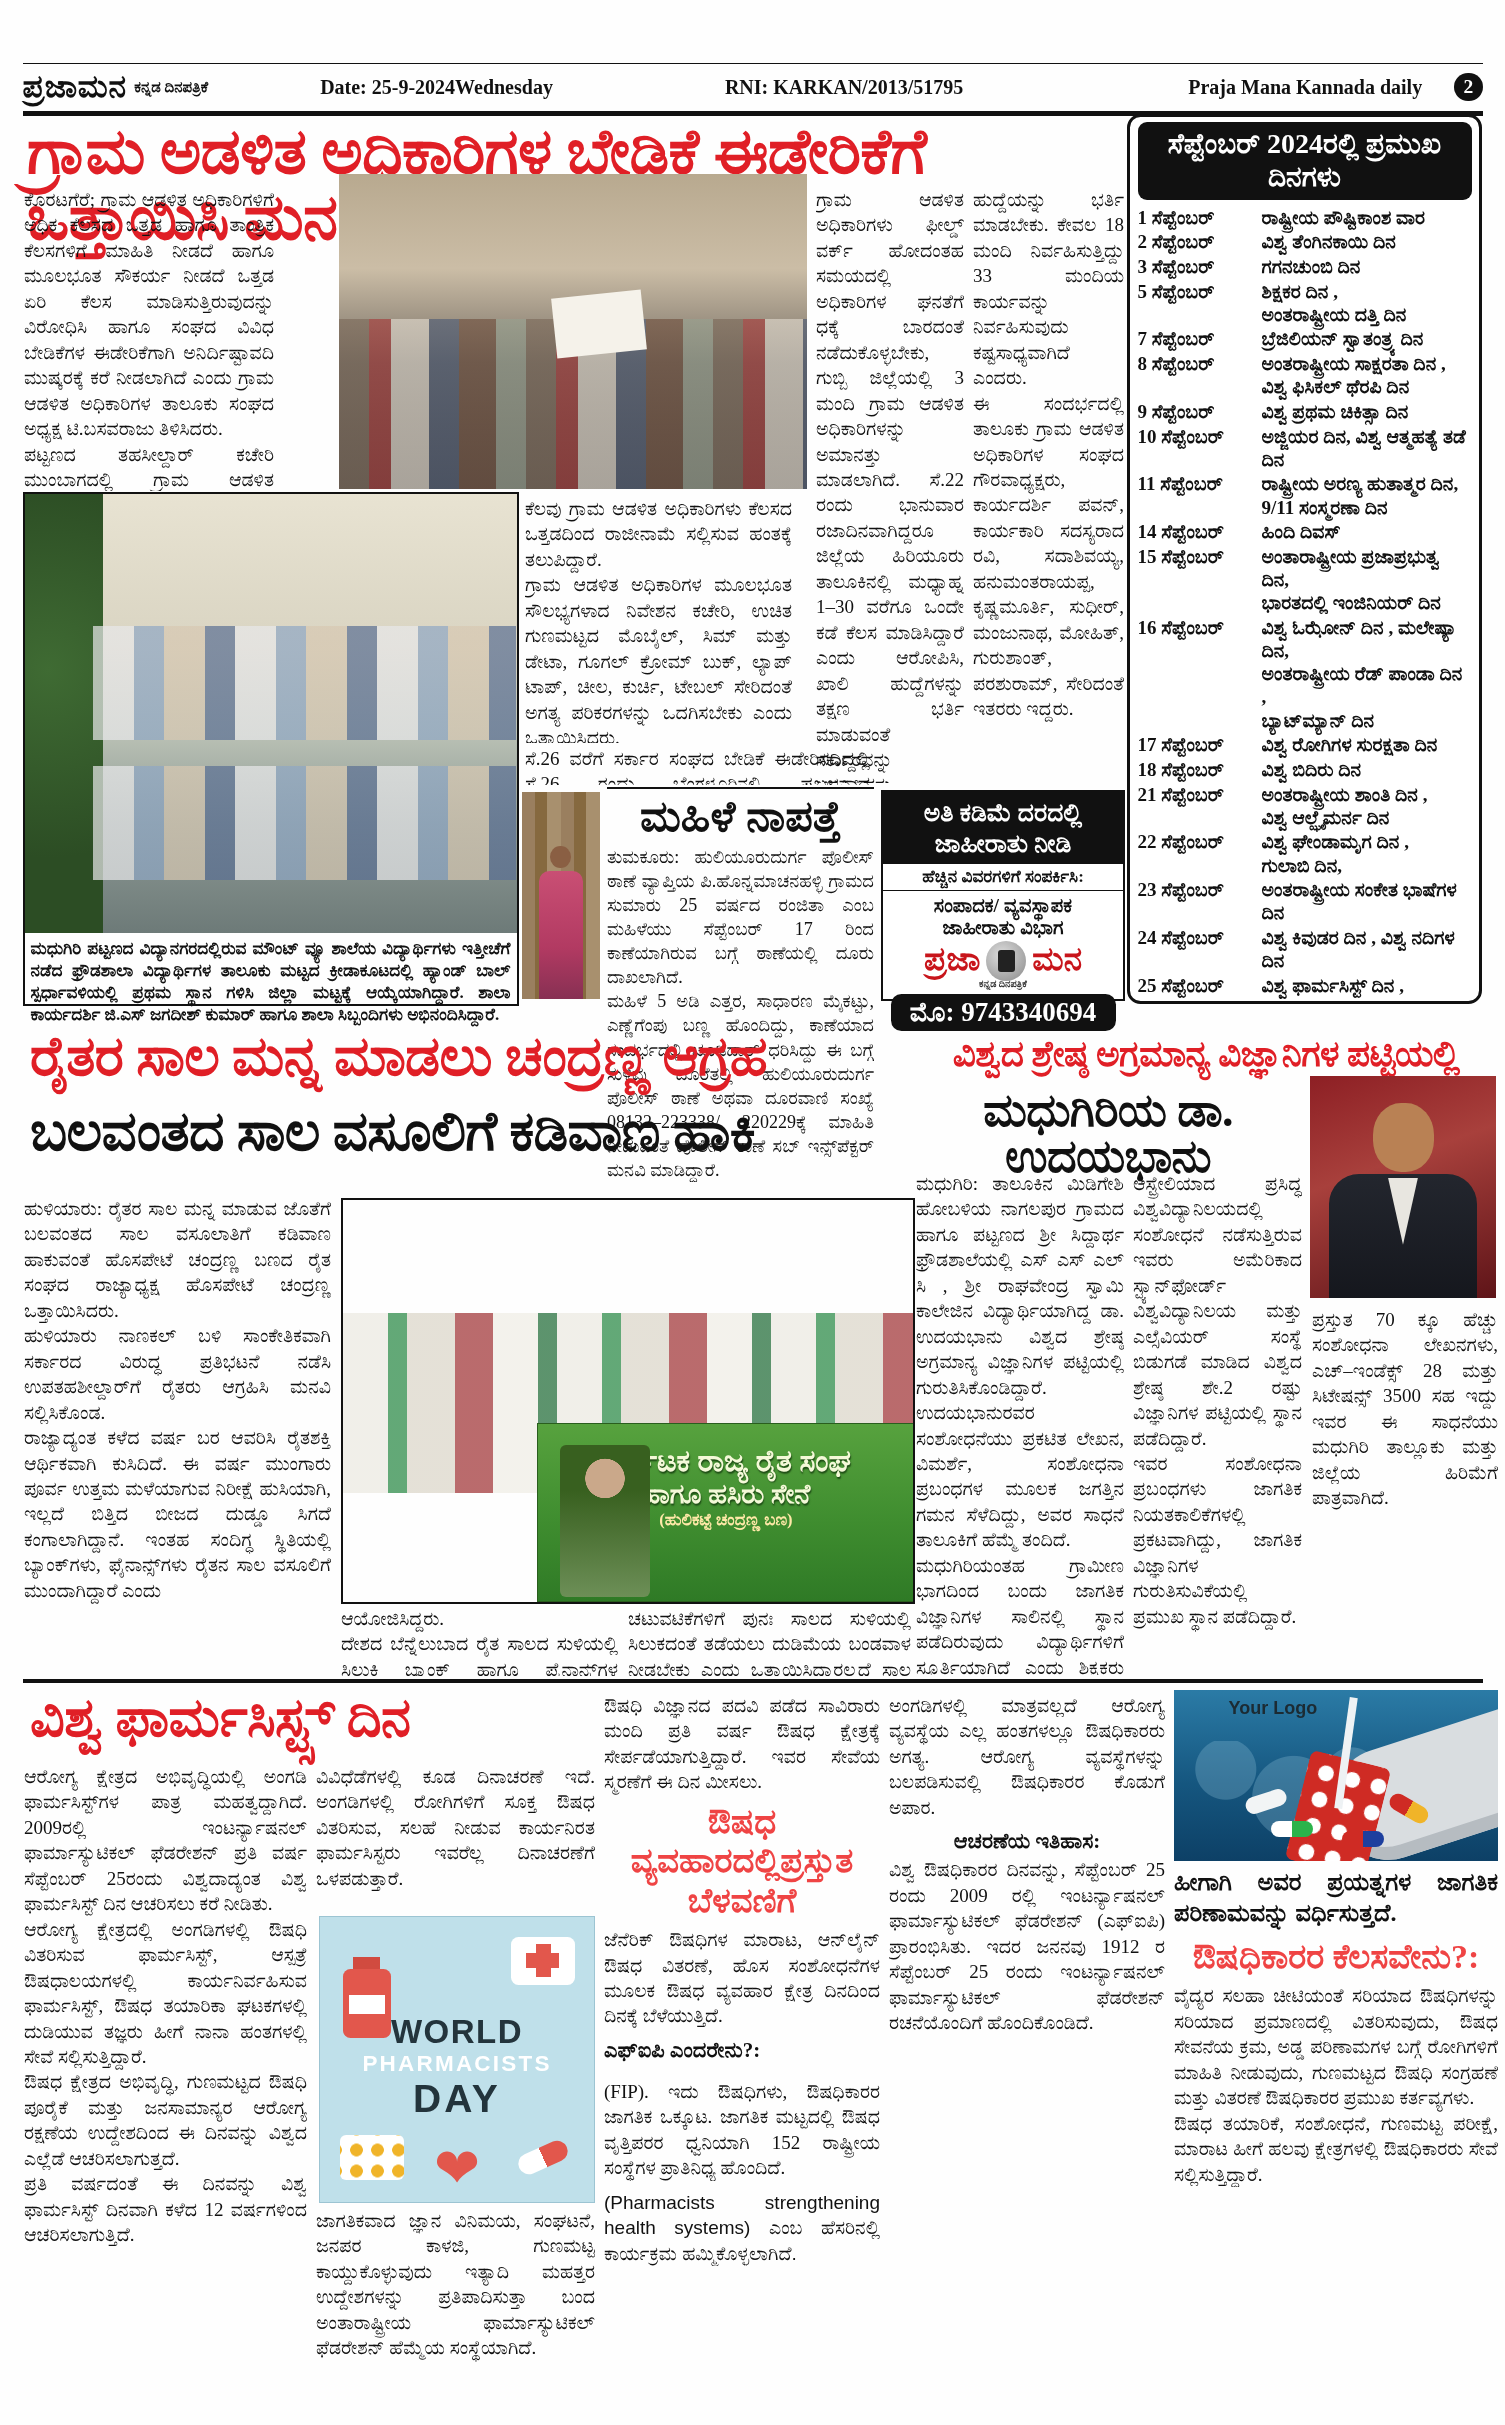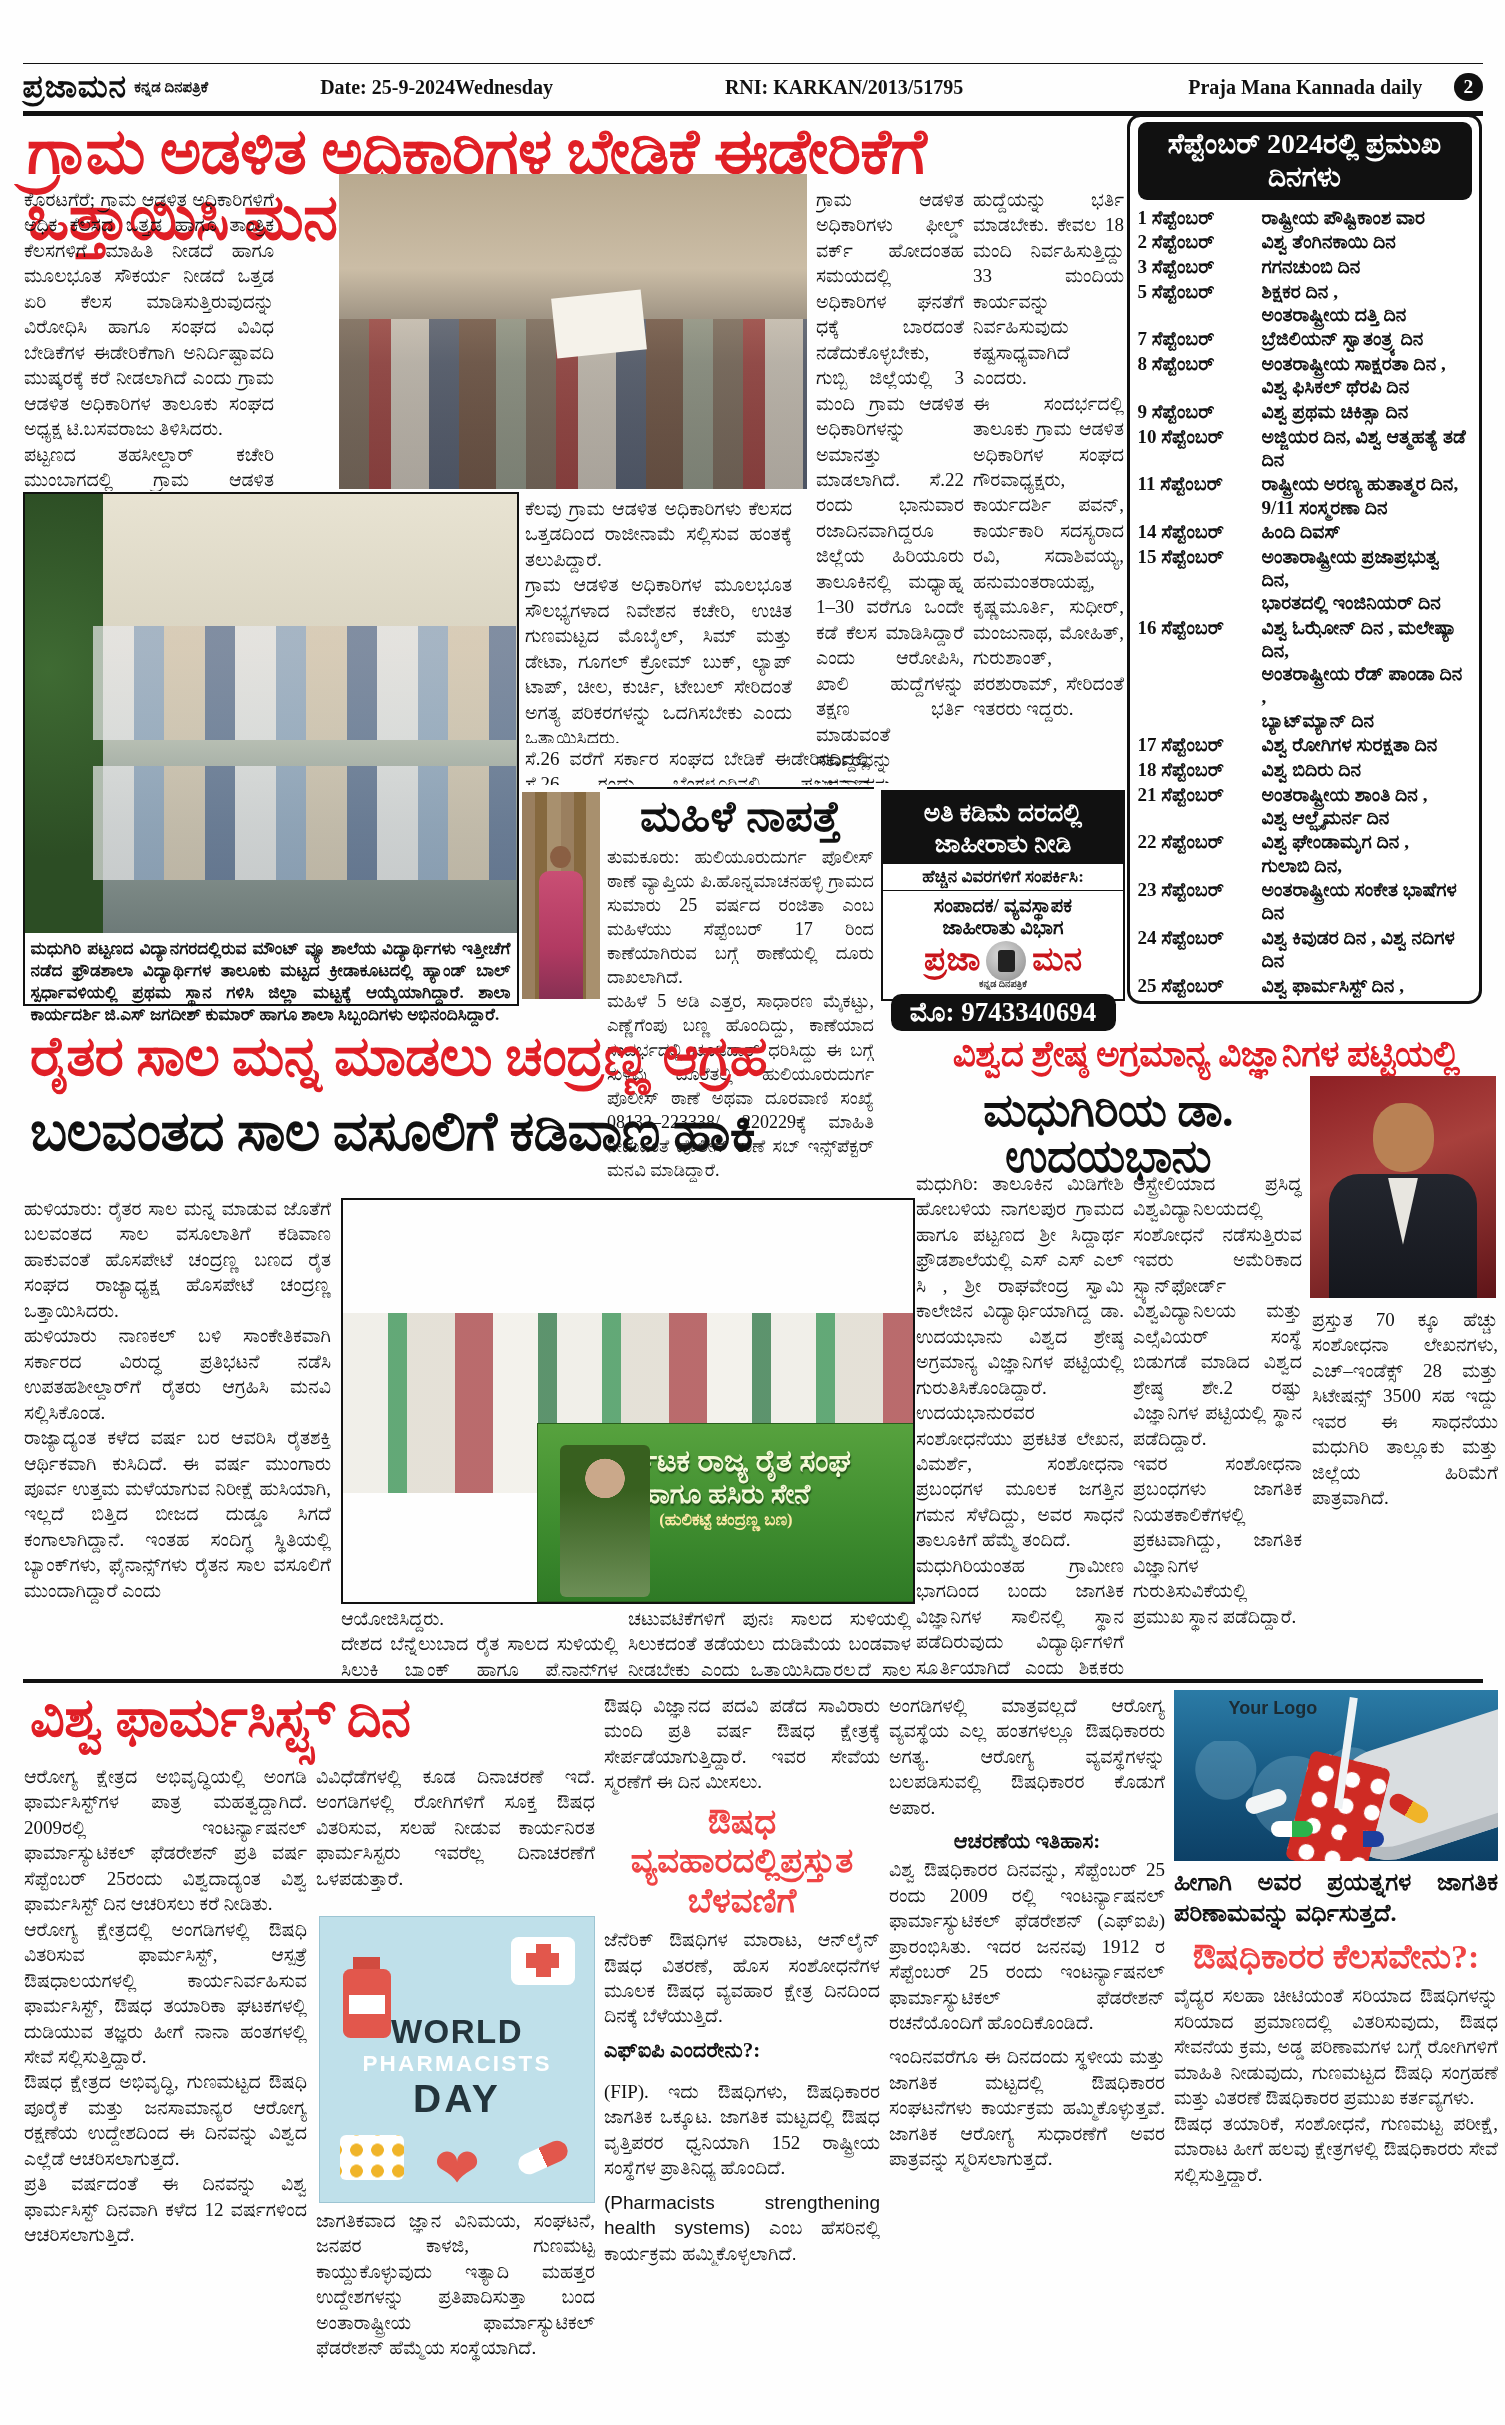--- a/index.html
+++ b/index.html
@@ -338,21 +338,20 @@
     <div class="body">ಜೆನೆರಿಕ್ ಔಷಧಿಗಳ ಮಾರಾಟ, ಆನ್‌ಲೈನ್ ಔಷಧ ವಿತರಣೆ, ಹೊಸ ಸಂಶೋಧನೆಗಳ ಮೂಲಕ ಔಷಧ ವ್ಯವಹಾರ ಕ್ಷೇತ್ರ ದಿನದಿಂದ ದಿನಕ್ಕೆ ಬೆಳೆಯುತ್ತಿದೆ.</div>
     <div class="subhead-blk" style="margin:9px 0 16px;">ಎಫ್‌ಐಪಿ ಎಂದರೇನು?:</div>
     <div class="body">(FIP). ಇದು ಔಷಧಿಗಳು, ಔಷಧಿಕಾರರ ಜಾಗತಿಕ ಒಕ್ಕೂಟ. ಜಾಗತಿಕ ಮಟ್ಟದಲ್ಲಿ ಔಷಧ ವೃತ್ತಿಪರರ ಧ್ವನಿಯಾಗಿ 152 ರಾಷ್ಟ್ರೀಯ ಸಂಸ್ಥೆಗಳ ಪ್ರಾತಿನಿಧ್ಯ ಹೊಂದಿದೆ.</div>
     <div class="body" style="margin-top:9px;font-family:'Liberation Sans',sans-serif;">(Pharmacists strengthening health systems) ಎಂಬ ಹೆಸರಿನಲ್ಲಿ ಕಾರ್ಯಕ್ರಮ ಹಮ್ಮಿಕೊಳ್ಳಲಾಗಿದೆ.</div>
   </div>
 
   <div class="abs" style="left:889px;top:1693px;width:276px;height:714px;overflow:hidden;">
     <div class="body">ಅಂಗಡಿಗಳಲ್ಲಿ ಮಾತ್ರವಲ್ಲದೆ ಆರೋಗ್ಯ ವ್ಯವಸ್ಥೆಯ ಎಲ್ಲ ಹಂತಗಳಲ್ಲೂ ಔಷಧಿಕಾರರು ಅಗತ್ಯ. ಆರೋಗ್ಯ ವ್ಯವಸ್ಥೆಗಳನ್ನು ಬಲಪಡಿಸುವಲ್ಲಿ ಔಷಧಿಕಾರರ ಕೊಡುಗೆ ಅಪಾರ.</div>
     <div class="subhead-blk" style="margin:9px 0 3px;text-align:center;">ಆಚರಣೆಯ ಇತಿಹಾಸ:</div>
     <div class="body">ವಿಶ್ವ ಔಷಧಿಕಾರರ ದಿನವನ್ನು, ಸೆಪ್ಟೆಂಬರ್ 25 ರಂದು 2009 ರಲ್ಲಿ ಇಂಟರ್ನ್ಯಾಷನಲ್ ಫಾರ್ಮಾಸ್ಯುಟಿಕಲ್ ಫೆಡರೇಶನ್ (ಎಫ್‌ಐಪಿ) ಪ್ರಾರಂಭಿಸಿತು. ಇದರ ಜನನವು 1912 ರ ಸೆಪ್ಟೆಂಬರ್ 25 ರಂದು ಇಂಟರ್ನ್ಯಾಷನಲ್ ಫಾರ್ಮಾಸ್ಯುಟಿಕಲ್ ಫೆಡರೇಶನ್ ರಚನೆಯೊಂದಿಗೆ ಹೊಂದಿಕೊಂಡಿದೆ.</div>
-    <div class="body" style="margin-top:9px;">ಇಂದಿನವರೆಗೂ ಈ ದಿನದಂದು ಸ್ಥಳೀಯ ಮತ್ತು ಜಾಗತಿಕ ಮಟ್ಟದಲ್ಲಿ ಔಷಧಿಕಾರರ ಸಂಘಟನೆಗಳು ಕಾರ್ಯಕ್ರಮ ಹಮ್ಮಿಕೊಳ್ಳುತ್ತವೆ. ಜಾಗತಿಕ ಆರೋಗ್ಯ ಸುಧಾರಣೆಗೆ ಅವರ ಪಾತ್ರವನ್ನು ಸ್ಮರಿಸಲಾಗುತ್ತದೆ.</div>
   </div>
 
   <div class="abs" style="left:1174px;top:1690px;width:324px;height:717px;overflow:hidden;">
     <div class="photo" id="pills" style="position:relative;width:100%;height:171px;">
       <div class="map"></div>
       <div class="logo">Your Logo</div>
       <div class="bottle"></div>
       <div class="blister"></div>
       <div class="syr"></div>
       <div class="pill" style="left:30%;bottom:14%;background:linear-gradient(90deg,#fff 50%,#2bb34b 50%);"></div>

